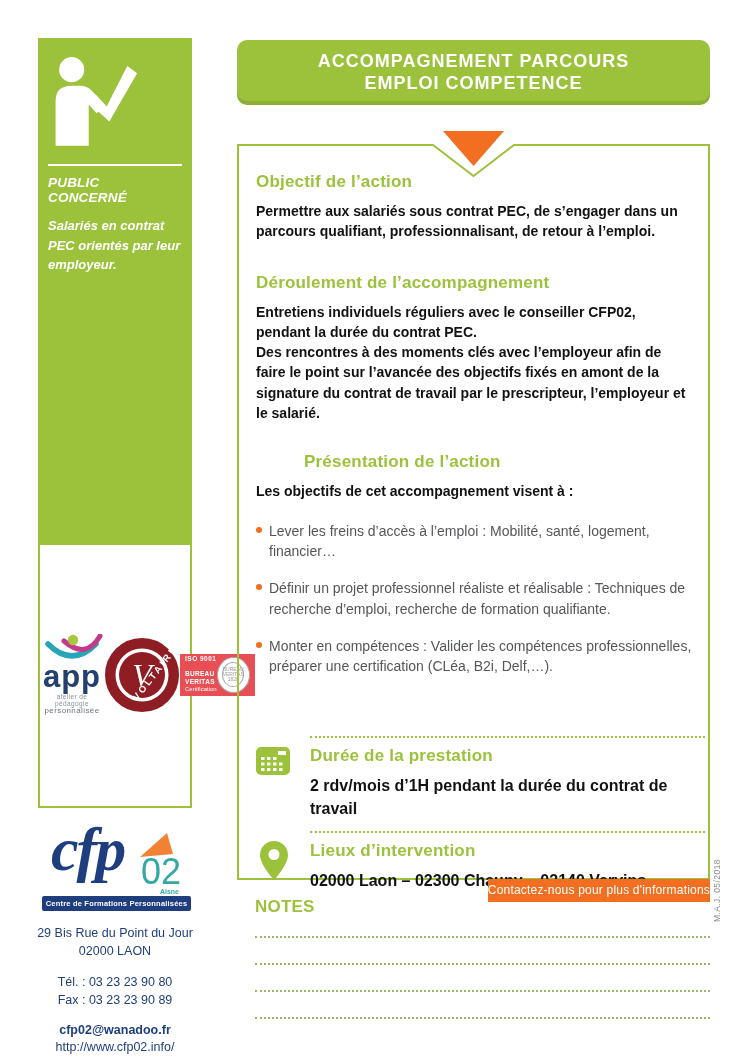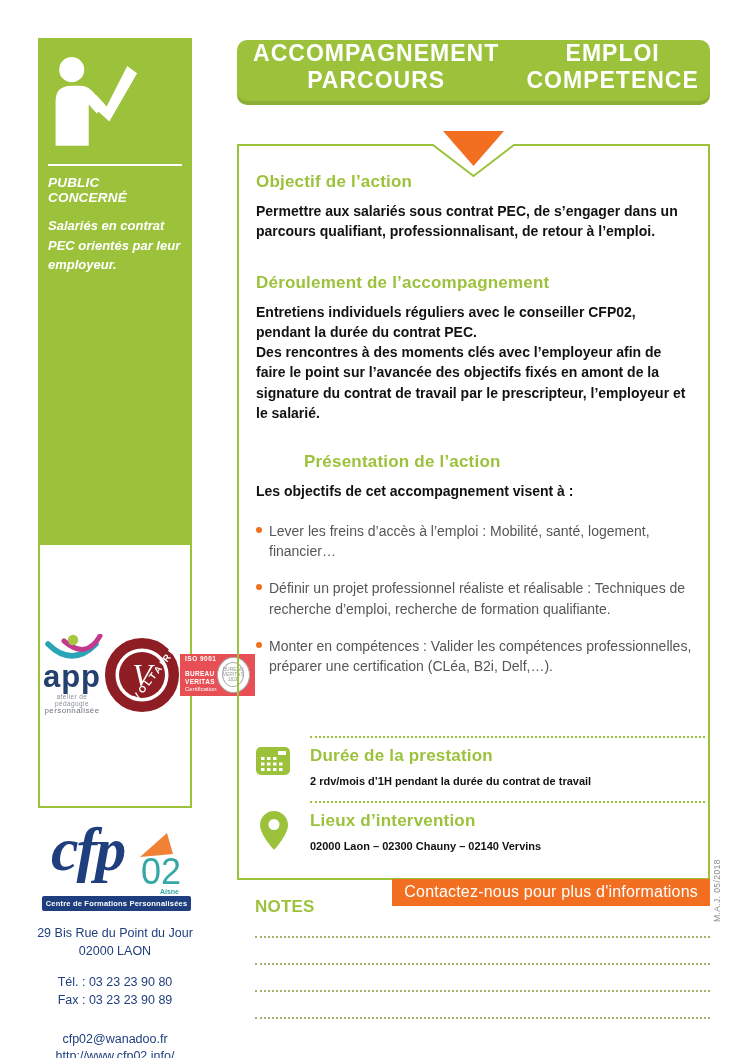--- a/index.html
+++ b/index.html
@@ -78,29 +78,29 @@
   .cfp-tri{position:absolute;right:6px;top:2px;width:36px;height:28px;}
   .cfp-num{position:absolute;right:0px;top:24px;font-size:36px;font-weight:normal;color:var(--teal);line-height:1;}
   .cfp-dept{position:absolute;right:2px;top:58px;font-size:7px;font-weight:bold;color:var(--teal);}
   .cfp-banner{
     position:absolute;left:-7px;right:-10px;top:66px;background:var(--navy);
     color:#fff;font-size:7.5px;font-weight:bold;padding:3px 0;border-radius:2px;
     letter-spacing:.2px;
   }
   .org-addr{margin-top:12px;font-size:12.5px;line-height:1.45;font-weight:500;}
   .org-telfax{margin-top:13px;font-size:12.5px;line-height:1.45;}
-  .org-email{margin-top:22px;font-size:12.5px;}
+  .org-email{margin-top:13px;font-size:12.5px;font-weight:bold;}
   .org-web{margin-top:3px;font-size:12.5px;}
 
   
   .title-banner{
     position:absolute;left:237px;top:40px;width:473px;height:65px;
     background:var(--green);border-radius:10px;color:#fff;font-weight:bold;
-    font-size:23px;letter-spacing:1px;text-align:center;line-height:1.18;
-    display:flex;flex-direction:row;justify-content:center;
+    font-size:18px;letter-spacing:1px;text-align:center;line-height:1.18;
+    display:flex;flex-direction:column;justify-content:center;
     box-shadow:inset 0 -4px 0 rgba(0,0,0,.10);
   }
 
   .content-box{
     position:absolute;left:237px;top:145px;width:473px;height:735px;
     border:2px solid var(--green);border-top:none;
     padding:27px 16px 0 17px;
   }
   .notch-svg{position:absolute;top:-16px;left:-2px;width:473px;height:53px;overflow:visible;}
 
@@ -111,27 +111,27 @@
   .mt-md{margin-top:29px;margin-left:48px;}
 
   .bullets{list-style:none;margin-top:19px;}
   .bullets li{position:relative;padding-left:13px;color:var(--graytext);font-size:14px;line-height:1.45;margin-bottom:17px;width:436px;}
   .bullet-dot{position:absolute;left:0;top:6px;width:6px;height:6px;border-radius:50%;background:var(--orange);}
 
   .presta{position:absolute;left:14px;right:3px;top:591px;}
   .presta-row{display:flex;}
   .presta-iconcol{width:57px;padding-top:10px;}
   .presta-content{flex:1;border-top:2px dotted var(--green);padding:8px 0 11px;}
-  .presta-content .body-bold{margin-top:8px;font-size:11px;}
+  .presta-content .body-bold{margin-top:8px;font-size:16px;}
   .cal-svg{width:34px;height:30px;margin-left:3px;}
   .pin-svg{width:28px;height:40px;margin-left:7px;}
 
   .contact-banner{
     position:absolute;right:38px;top:879px;background:var(--orange);
-    color:#fff;font-size:16px;padding:4px 12px 5px;letter-spacing:.2px;
+    color:#fff;font-size:12px;padding:4px 0 5px;letter-spacing:.2px;
   }
 
   .notes{position:absolute;left:255px;top:897px;width:455px;}
   .note-line{border-bottom:2px dotted #9fb469;height:27px;}
   .note-line:first-of-type{height:21px;}
 
   .maj{
     position:absolute;left:712px;top:826px;height:96px;
     writing-mode:vertical-rl;transform:rotate(180deg);
     font-size:8.5px;color:#8c8c8c;letter-spacing:.4px;white-space:nowrap;

